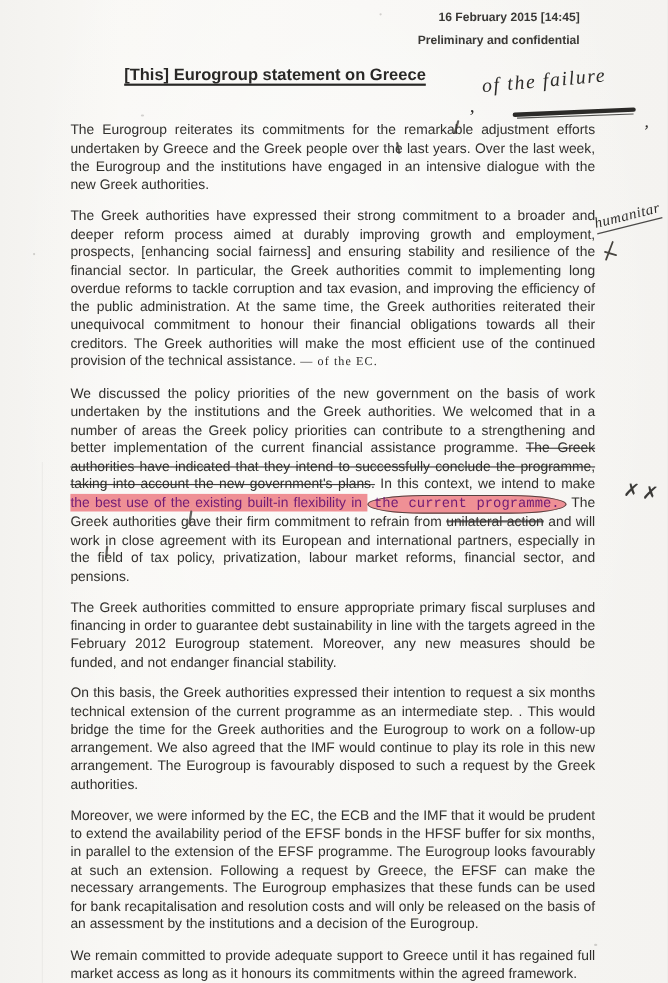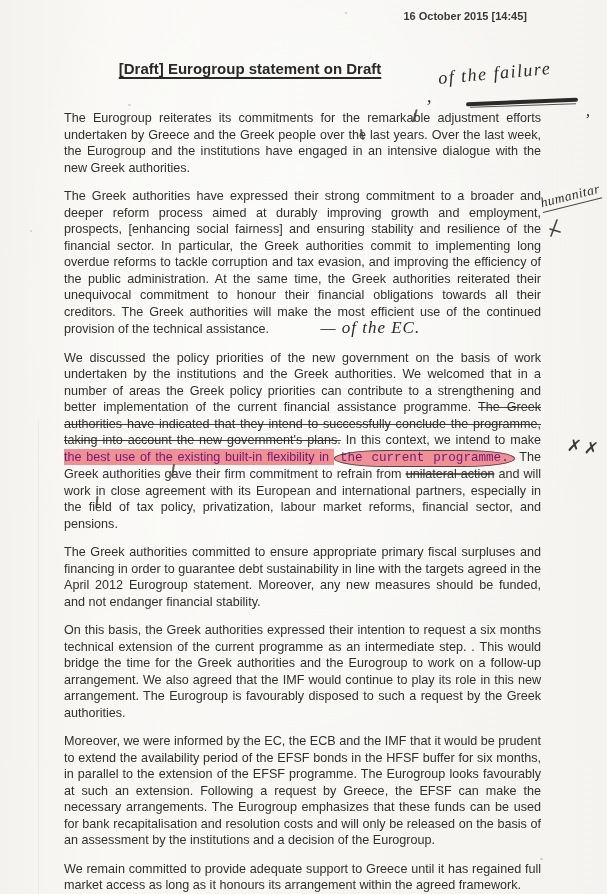--- a/index.html
+++ b/index.html
@@ -75,26 +75,24 @@
   }
   .seg-circled {
     white-space: nowrap;
     border: 1.7px solid rgba(48,46,44,.8);
     border-radius: 48% / 85%;
     padding: 0 5px 1px 5px;
     font-family: Liberation Mono, monospace;
   }
   .seg-handwriting {
     font-family: "Liberation Serif", serif;
-    font-style: italic;
-    font-size: 17px;
+    font-size: 11px;
     letter-spacing: 1px;
     color: #2c2b29;
     white-space: nowrap;
-    margin-left: 46px;
   }
 
   
   .hw {
     position: absolute;
     font-family: "Liberation Serif", serif;
     font-style: italic;
     color: #2d2c2a;
   }
   .title-note {
@@ -173,33 +171,34 @@
   .s4 { top: 64px;  left: 212px; width: 2px; height: 3px; }
   .s5 { top: 858px; left: 540px; width: 3px; height: 2px; }
   .s6 { top: 12px;  left: 345px; width: 2px; height: 2px; }
 </style>
 </head>
 <body>
 
 <div class="page">
 
   <div class="doc-header">
-    <div>16 October 2015 [14:45]</div>
+    <div>16 February 2015 [14:45]</div>
+    <div>Preliminary and confidential</div>
   </div>
 
-  <h1 class="doc-title">[Draft] Eurogroup statement on Draft</h1>
+  <h1 class="doc-title">[This] Eurogroup statement on Greece</h1>
 
   <div class="doc-body" id="doc-body">
       <p><span>The Eurogroup reiterates its commitments for the remarkable adjustment efforts undertaken by Greece and the Greek people over the last years. Over the last week, the Eurogroup and the institutions have engaged in an intensive dialogue with the new Greek authorities.</span></p>
       <p><span>The Greek authorities have expressed their strong commitment to a broader and deeper reform process aimed at durably improving growth and employment, prospects, [enhancing social fairness] and ensuring stability and resilience of the financial sector. In particular, the Greek authorities commit to implementing long overdue reforms to tackle corruption and tax evasion, and improving the efficiency of the public administration. At the same time, the Greek authorities reiterated their unequivocal commitment to honour their financial obligations towards all their creditors. The Greek authorities will make the most efficient use of the continued provision of the technical assistance.</span><span class="seg-handwriting"> — of the EC.</span></p>
       <p><span>We discussed the policy priorities of the new government on the basis of work undertaken by the institutions and the Greek authorities. We welcomed that in a number of areas the Greek policy priorities can contribute to a strengthening and better implementation of the current financial assistance programme. </span><span class="seg-strike">The Greek authorities have indicated that they intend to successfully conclude the programme, taking into account the new government's plans.</span><span> In this context, we intend to make </span><span class="seg-highlight">the best use of the existing built-in flexibility in </span><span class="seg-highlight seg-circled">the current programme.</span><span> The Greek authorities gave their firm commitment to refrain from </span><span class="seg-pen-strike">unilateral action</span><span> and will work in close agreement with its European and international partners, especially in the field of tax policy, privatization, labour market reforms, financial sector, and pensions.</span></p>
-      <p><span>The Greek authorities committed to ensure appropriate primary fiscal surpluses and financing in order to guarantee debt sustainability in line with the targets agreed in the April 2012 Eurogroup statement. Moreover, any new measures should be funded, and not endanger financial stability.</span></p>
+      <p><span>The Greek authorities committed to ensure appropriate primary fiscal surpluses and financing in order to guarantee debt sustainability in line with the targets agreed in the February 2012 Eurogroup statement. Moreover, any new measures should be funded, and not endanger financial stability.</span></p>
       <p><span>On this basis, the Greek authorities expressed their intention to request a six months technical extension of the current programme as an intermediate step. . This would bridge the time for the Greek authorities and the Eurogroup to work on a follow-up arrangement. We also agreed that the IMF would continue to play its role in this new arrangement. The Eurogroup is favourably disposed to such a request by the Greek authorities.</span></p>
       <p><span>Moreover, we were informed by the EC, the ECB and the IMF that it would be prudent to extend the availability period of the EFSF bonds in the HFSF buffer for six months, in parallel to the extension of the EFSF programme. The Eurogroup looks favourably at such an extension. Following a request by Greece, the EFSF can make the necessary arrangements. The Eurogroup emphasizes that these funds can be used for bank recapitalisation and resolution costs and will only be released on the basis of an assessment by the institutions and a decision of the Eurogroup.</span></p>
-      <p><span>We remain committed to provide adequate support to Greece until it has regained full market access as long as it honours its arrangement within the agreed framework.</span></p>
+      <p><span>We remain committed to provide adequate support to Greece until it has regained full market access as long as it honours its commitments within the agreed framework.</span></p>
     </div>
 
   <div class="hw title-note">of the failure</div>
   <div class="hw title-note-comma-left">,</div>
   <div class="title-note-underline"></div>
   <div class="title-note-underline2"></div>
   <div class="hw title-note-comma-right">,</div>
 
   <div class="hw margin-note">humanitar</div>
   <span class="margin-arrow">

